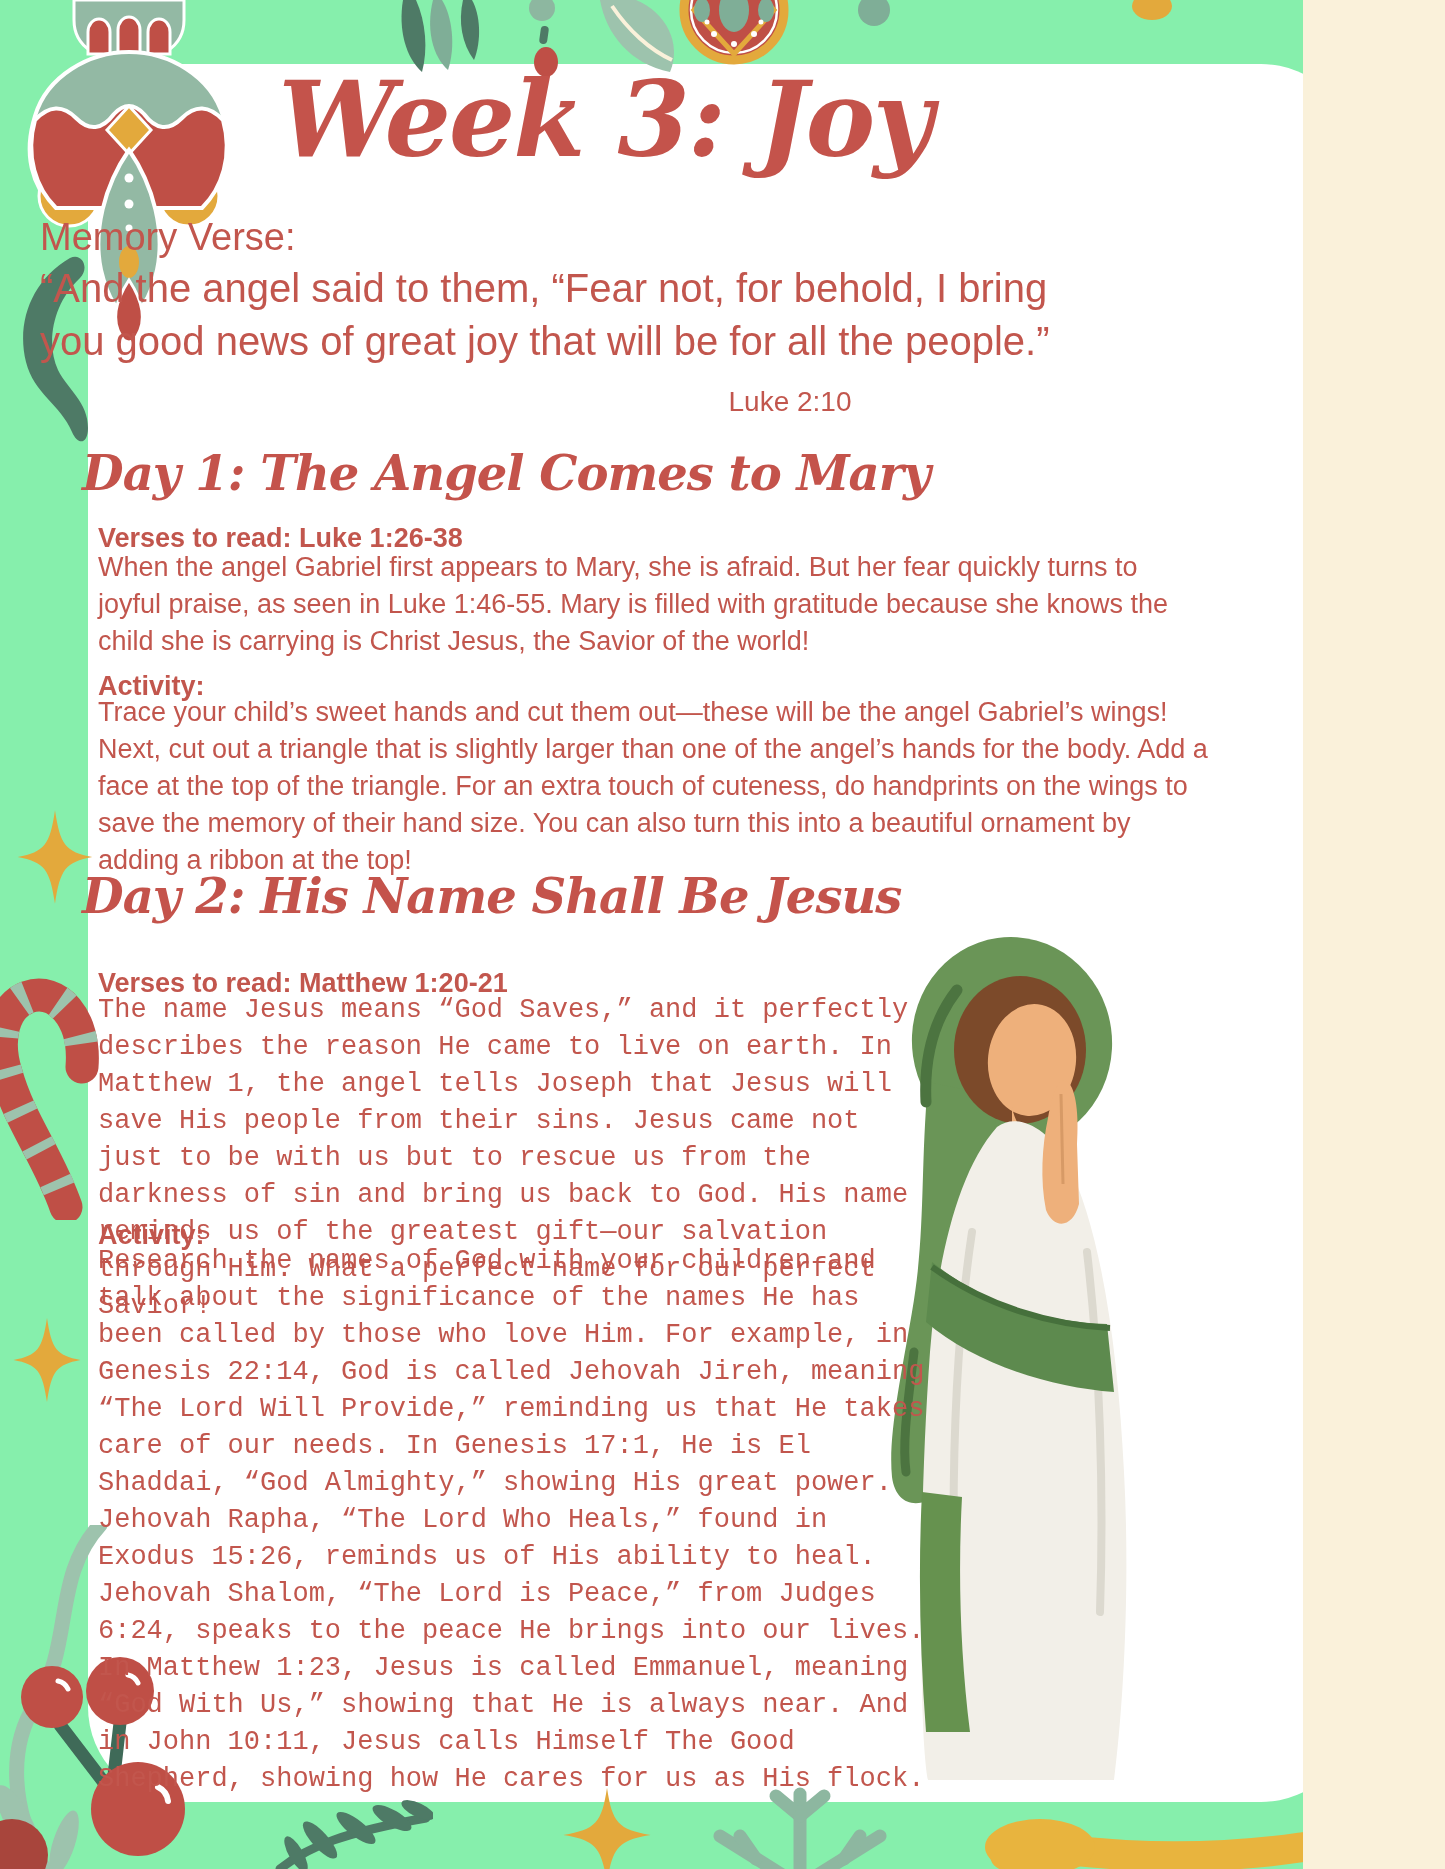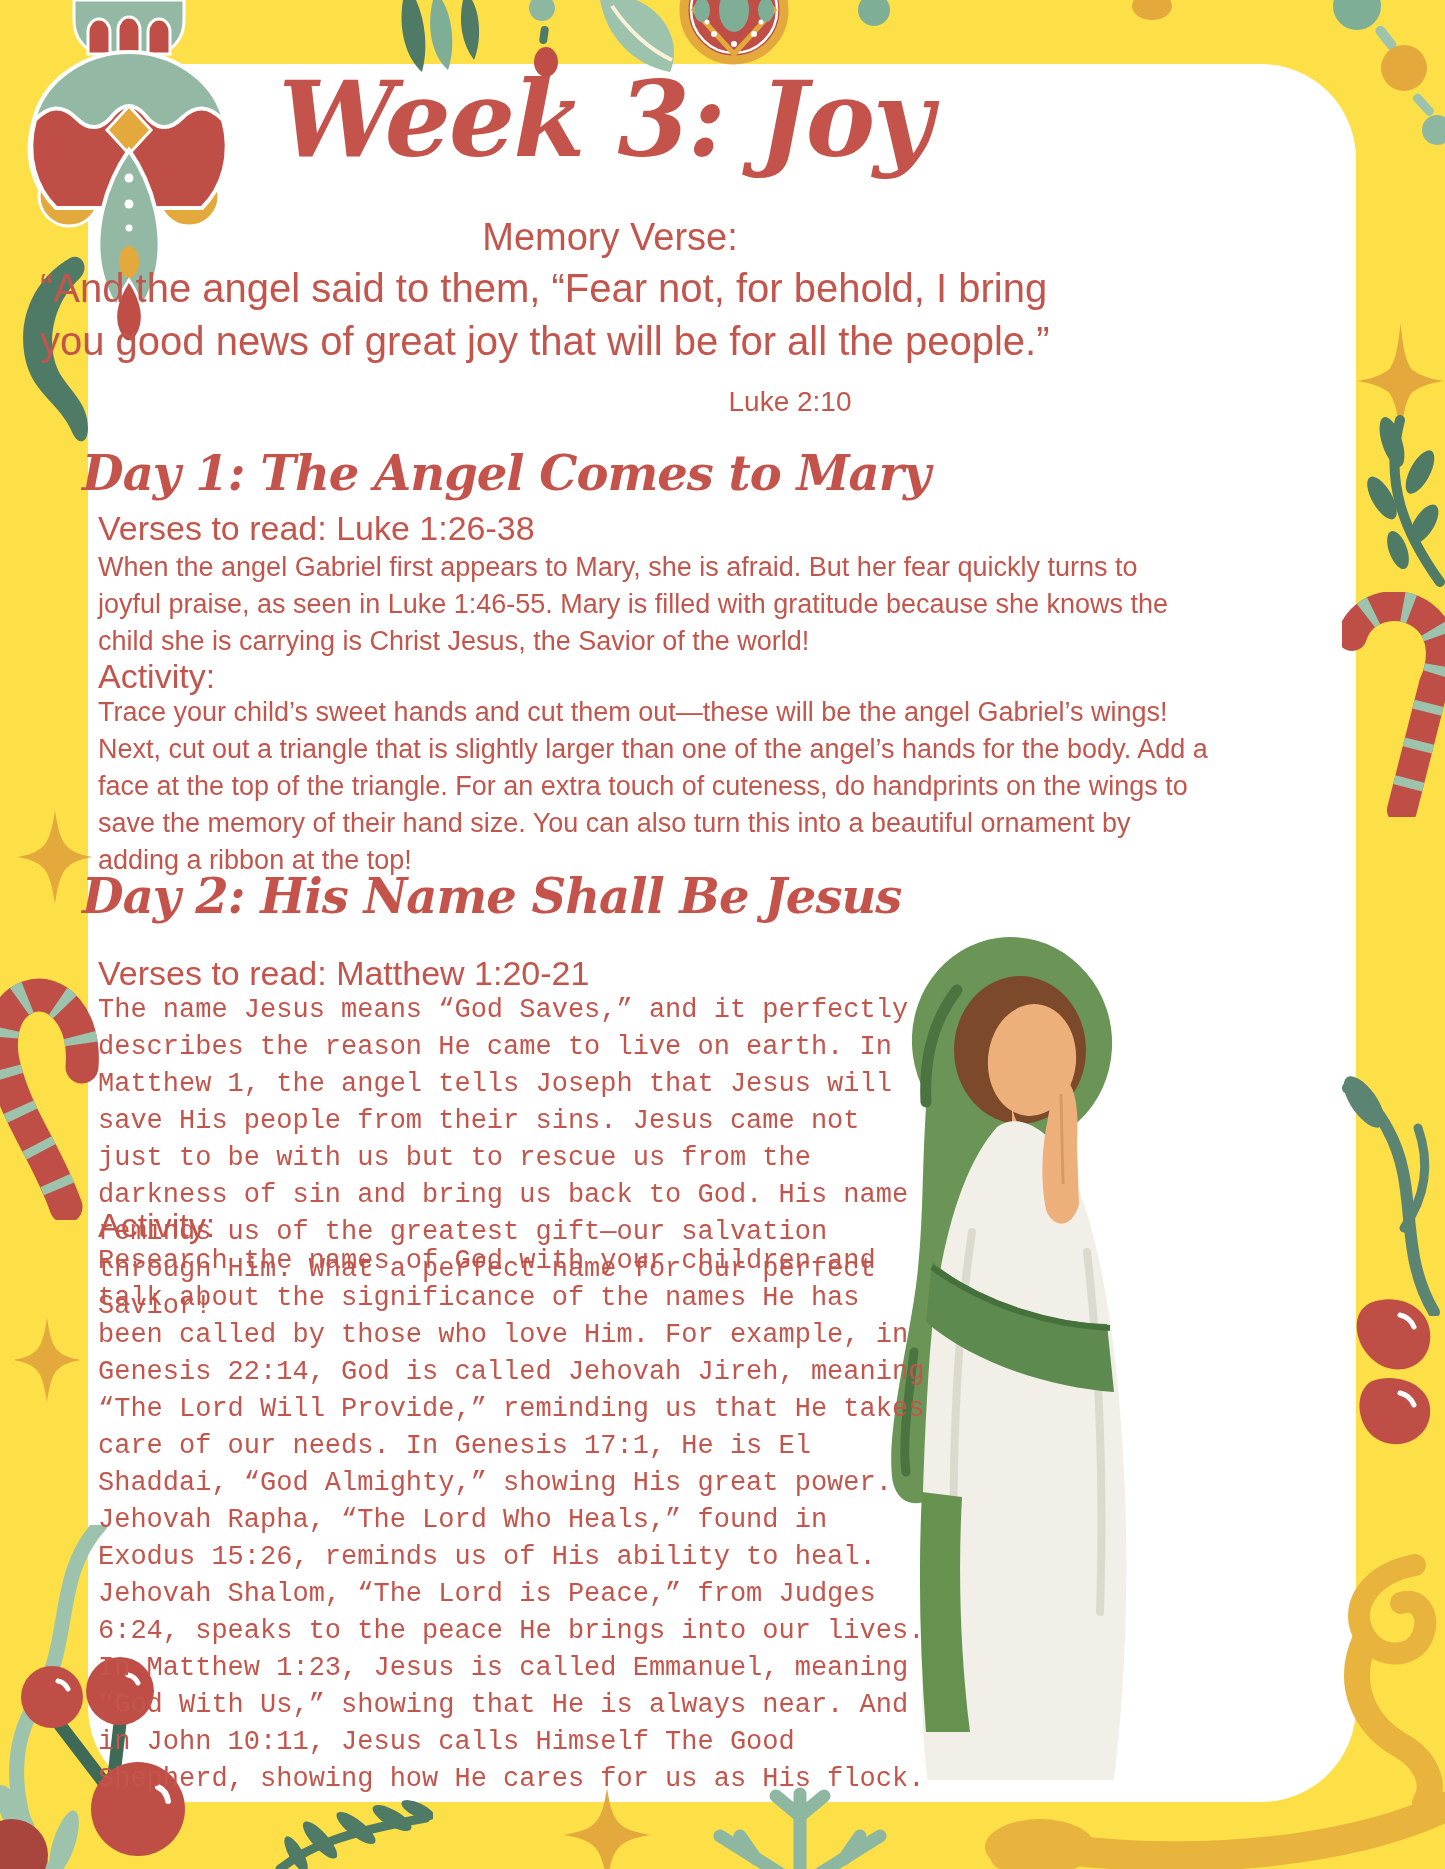--- a/index.html
+++ b/index.html
@@ -1,29 +1,29 @@
 <!DOCTYPE html>
 <html><head>
 <meta charset="utf-8">
 <style>
   html,body{margin:0;padding:0;background:#faf1da;}
-  .page{position:relative;width:1445px;height:1869px;background:#fde047;overflow:hidden;
+  .page{position:relative;width:1303px;height:1869px;background:#86efac;overflow:hidden;
         font-family:"Liberation Sans",sans-serif;}
   .card{position:absolute;left:88px;top:64px;width:1268px;height:1738px;background:#ffffff;
         border-radius:95px;z-index:1;}
   .deco{position:absolute;z-index:2;pointer-events:none;line-height:0;}
   .txt{position:absolute;z-index:3;color:#c2564d;}
   .script{font-family:"DejaVu Serif",serif;font-style:italic;font-weight:700;color:#c4534b;
           letter-spacing:-2px;}
   .title{left:30px;top:64px;width:1150px;text-align:center;font-size:104px;line-height:1.08;}
-  .mem-label{left:40px;top:216px;width:1140px;text-align:center;font-size:38px;}
+  .mem-label{left:40px;top:216px;width:1140px;font-size:38px;}
   .verse{left:40px;top:262px;width:1140px;text-align:left;font-size:40px;line-height:53px;}
   .verse-ref{left:465px;top:386px;width:650px;text-align:center;font-size:28px;}
   .day-head{left:82px;font-size:48px;letter-spacing:-1px;white-space:nowrap;}
-  .lbl{left:98px;font-size:34px;font-weight:400;line-height:34px;}
+  .lbl{left:98px;font-size:27px;font-weight:700;line-height:34px;margin-top:10px;}
   .body-txt{left:98px;font-size:27px;line-height:37px;}
   .w1{width:1110px;} .w2{width:840px;font-family:Liberation Mono, monospace;}
 </style>
 </head>
 <body>
 
 <div class="page">
 
   <div class="card"></div>
 

